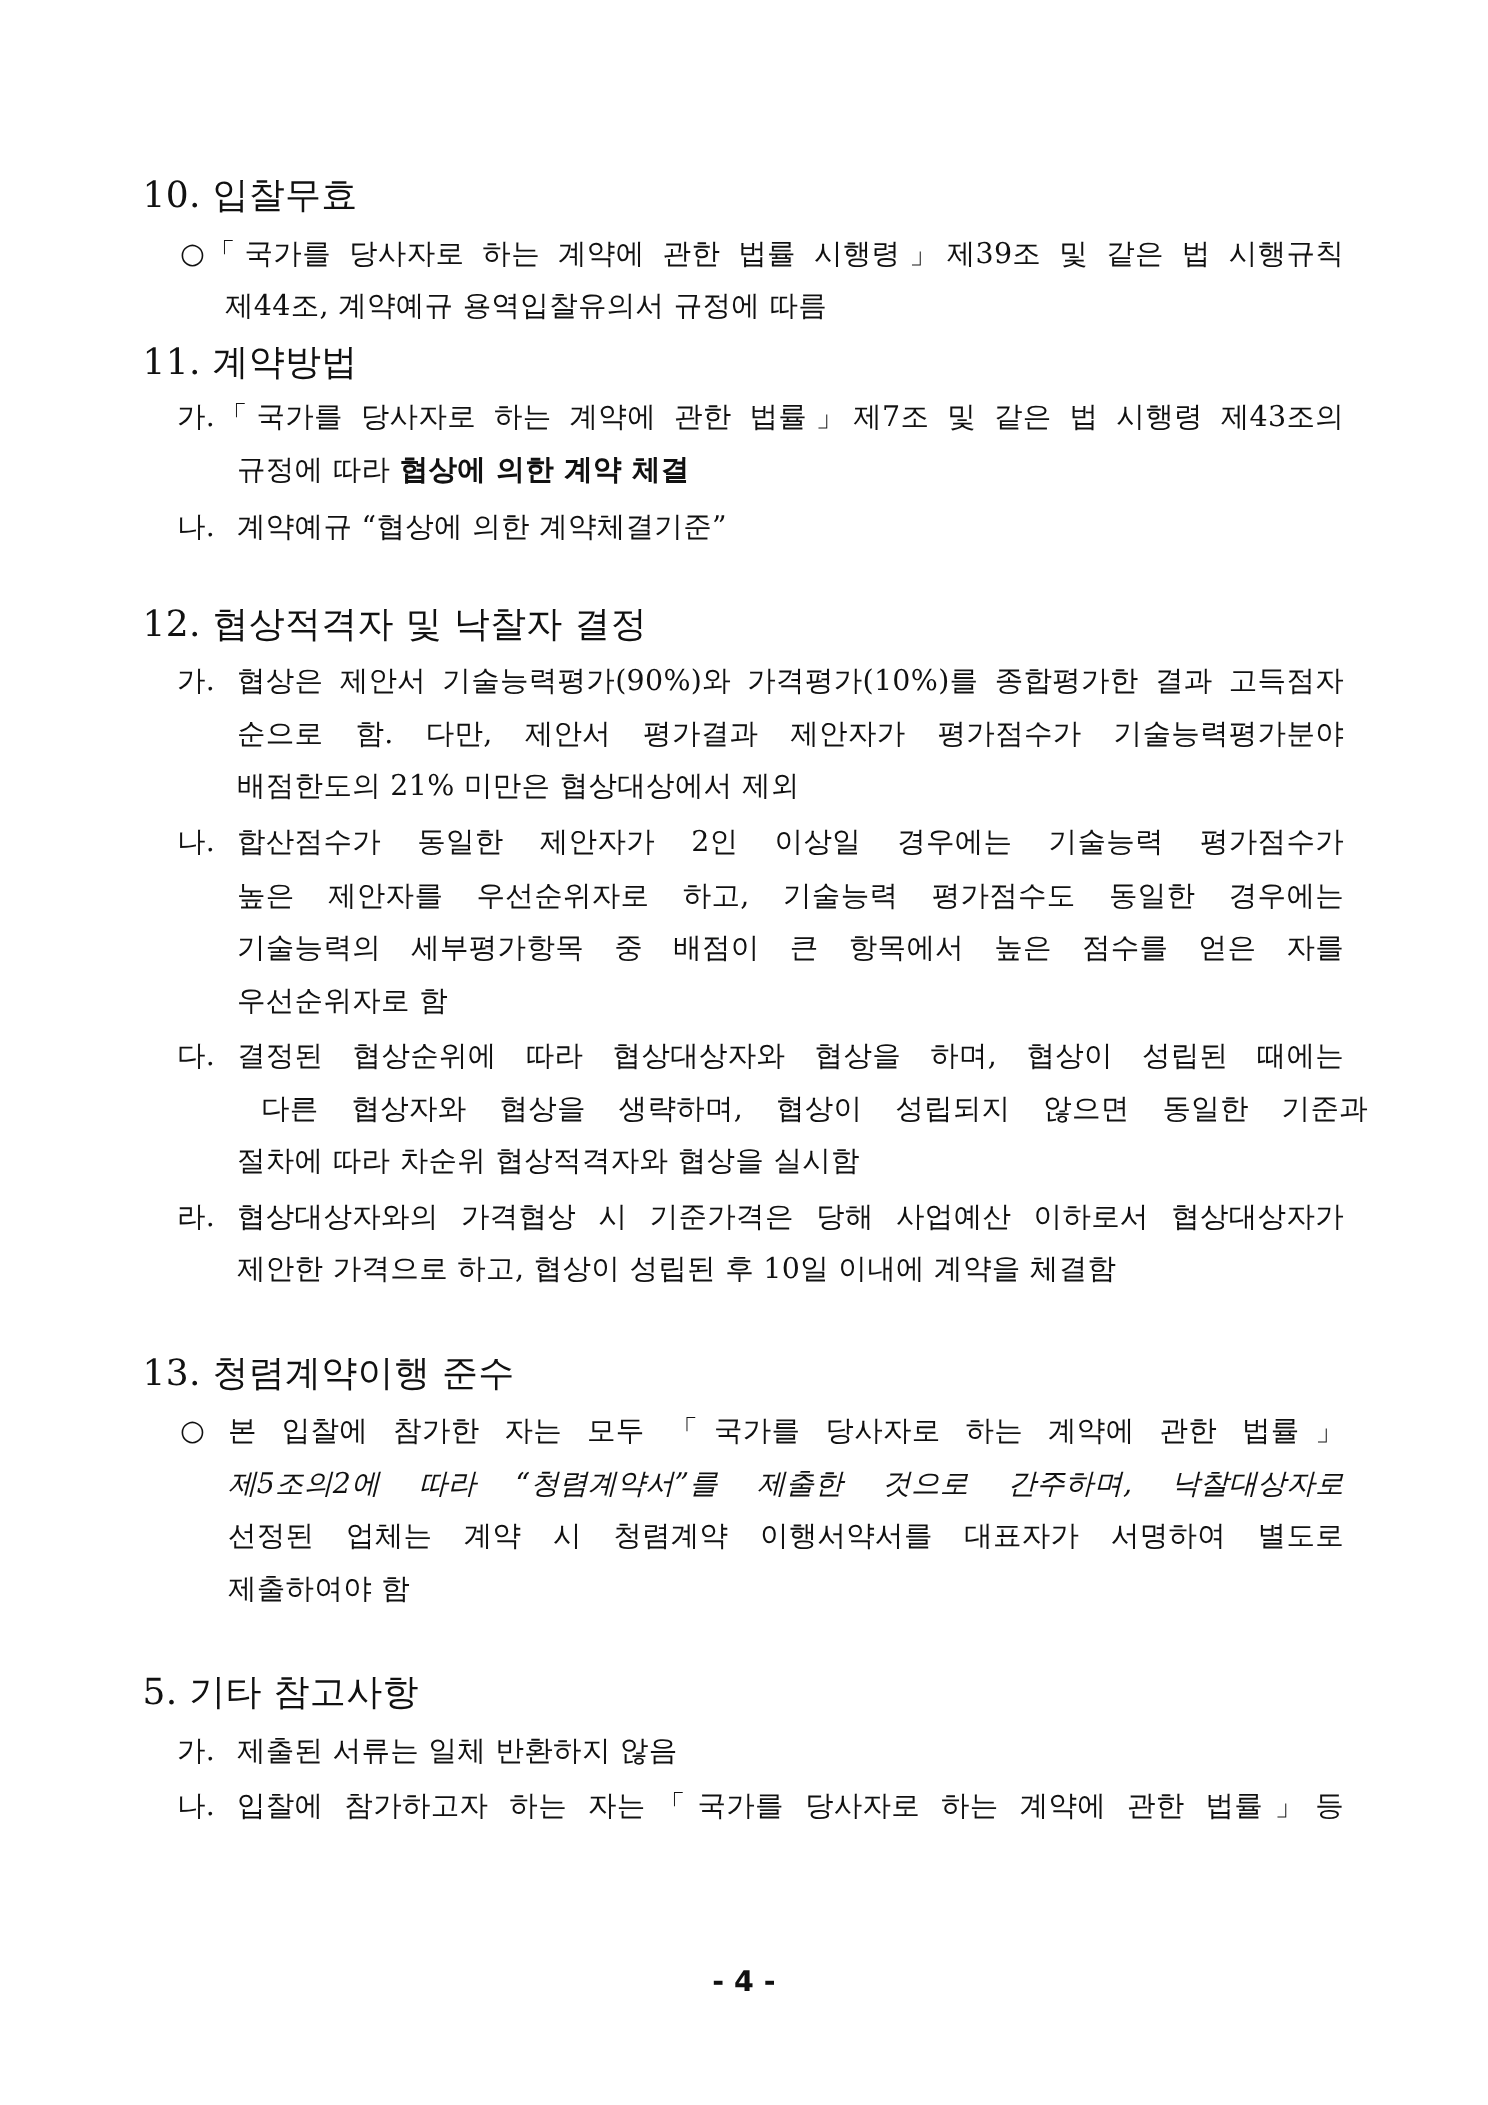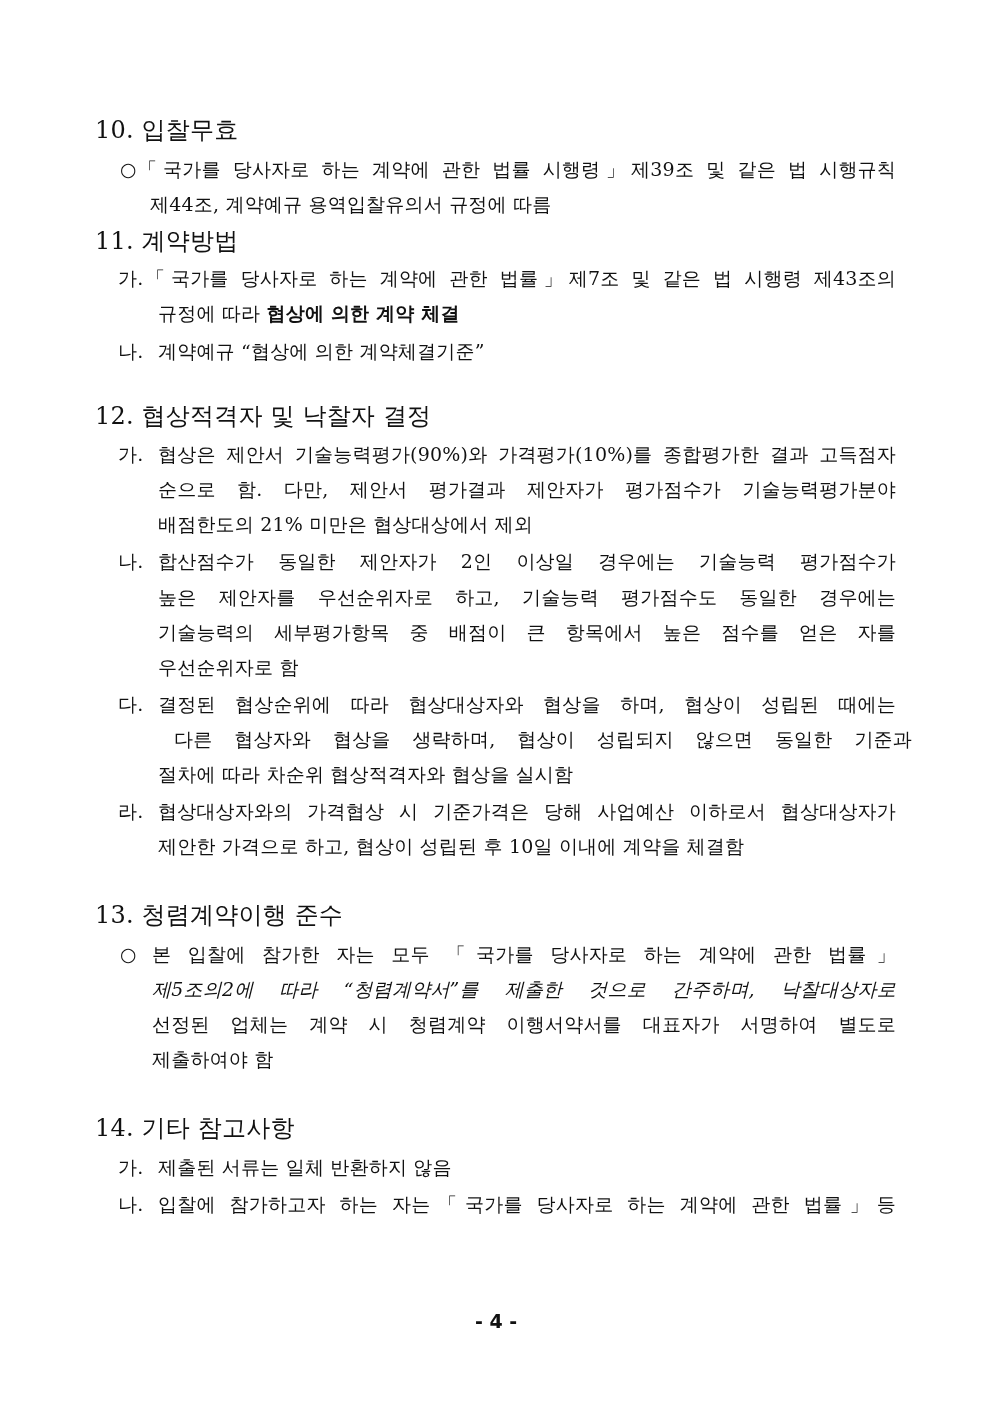--- a/index.html
+++ b/index.html
@@ -89,20 +89,20 @@
   <div class="line just" style="left:158px; width:738px; top:799px;">협상대상자와의 가격협상 시 기준가격은 당해 사업예산 이하로서 협상대상자가</div>
   <div class="line" style="left:158px; top:834px;">제안한 가격으로 하고, 협상이 성립된 후 10일 이내에 계약을 체결함</div>
 
   <div class="line heading" style="top:903px;">13. 청렴계약이행 준수</div>
   <div class="line" style="left:120px; top:942px;">○</div>
   <div class="line just" style="left:152px; width:744px; top:942px;">본 입찰에 참가한 자는 모두 「국가를 당사자로 하는 계약에 관한 법률」</div>
   <div class="line just" style="left:152px; width:744px; top:977px;font-style:italic;">제5조의2에 따라 “청렴계약서”를 제출한 것으로 간주하며, 낙찰대상자로</div>
   <div class="line just" style="left:152px; width:744px; top:1012px;">선정된 업체는 계약 시 청렴계약 이행서약서를 대표자가 서명하여 별도로</div>
   <div class="line" style="left:152px; top:1047px;">제출하여야 함</div>
 
-  <div class="line heading" style="top:1116px;">14. 기타 참고사항</div>
+  <div class="line heading" style="top:1116px;">5. 기타 참고사항</div>
   <div class="line" style="left:118px; top:1155px;">가.</div>
   <div class="line" style="left:158px; top:1155px;">제출된 서류는 일체 반환하지 않음</div>
   <div class="line" style="left:118px; top:1192px;">나.</div>
   <div class="line just" style="left:158px; width:738px; top:1192px;">입찰에 참가하고자 하는 자는「국가를 당사자로 하는 계약에 관한 법률」등</div>
 
   <div class="page-number">- 4 -</div>
 </div>
 
 </body></html>

